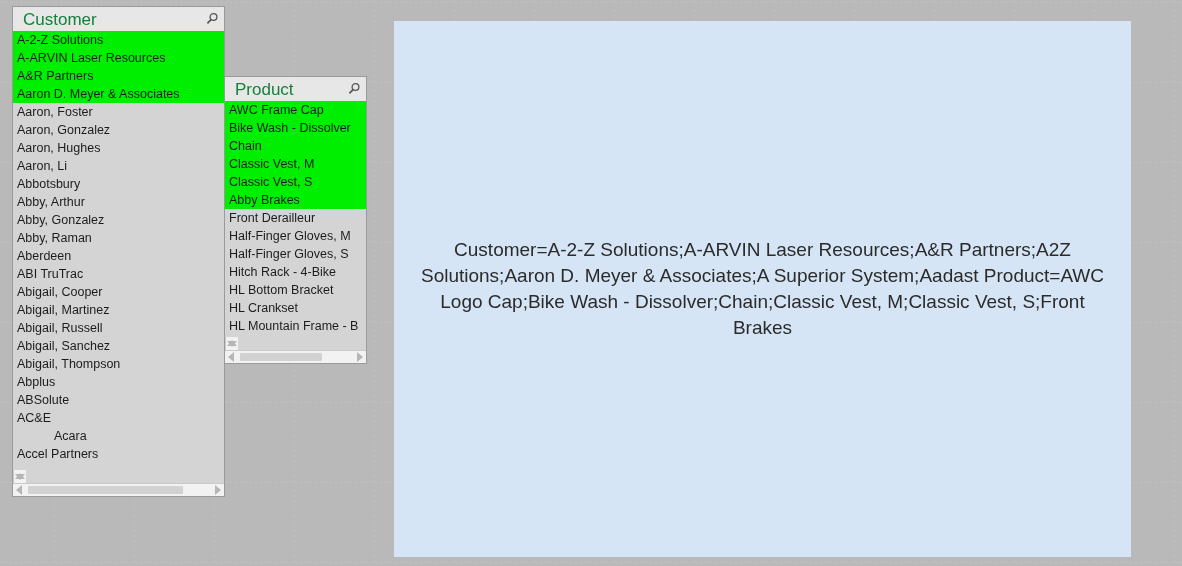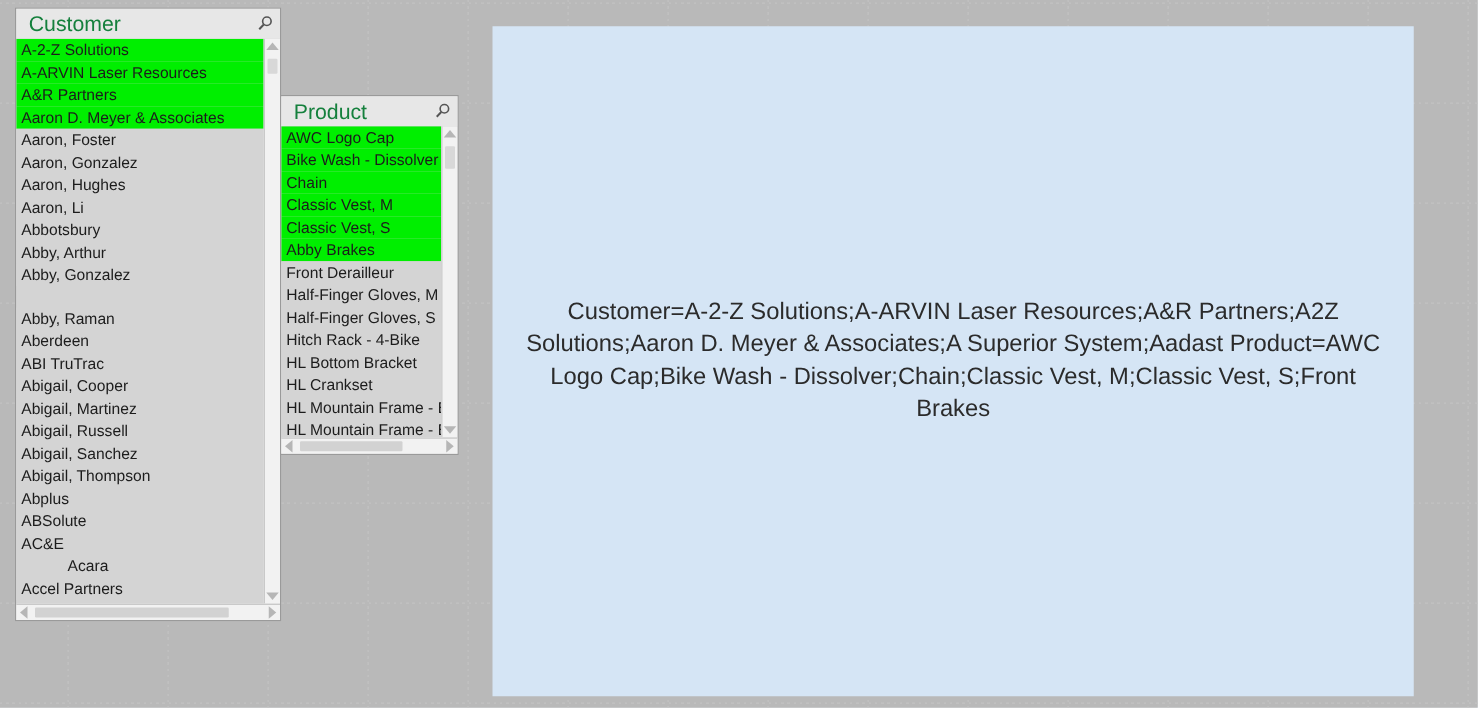--- a/index.html
+++ b/index.html
@@ -78,21 +78,21 @@
   }
   .search-icon {
     width: 16px;
     height: 16px;
     flex: 0 0 16px;
     display: block;
   }
   .lb-body {
     flex: 1;
     display: flex;
-    flex-direction: row;
+    flex-direction: column;
     overflow: hidden;
     background: #d4d4d4;
   }
   .lb-items {
     flex: 1;
     overflow: hidden;
     position: relative;
   }
   .lb-item {
     font-size: 12.5px;
@@ -236,21 +236,21 @@
         <div class="lb-item selected" style="height: 18px; line-height: 18px;">A-ARVIN Laser Resources</div>
         <div class="lb-item selected" style="height: 18px; line-height: 18px;">A&amp;R Partners</div>
         <div class="lb-item selected" style="height: 18px; line-height: 18px;">Aaron D. Meyer &amp; Associates</div>
         <div class="lb-item" style="height: 18px; line-height: 18px;">Aaron, Foster</div>
         <div class="lb-item" style="height: 18px; line-height: 18px;">Aaron, Gonzalez</div>
         <div class="lb-item" style="height: 18px; line-height: 18px;">Aaron, Hughes</div>
         <div class="lb-item" style="height: 18px; line-height: 18px;">Aaron, Li</div>
         <div class="lb-item" style="height: 18px; line-height: 18px;">Abbotsbury</div>
         <div class="lb-item" style="height: 18px; line-height: 18px;">Abby, Arthur</div>
         <div class="lb-item" style="height: 18px; line-height: 18px;">Abby, Gonzalez</div>
-        <div class="lb-item" style="height: 18px; line-height: 18px; margin-top: 17px;">Abby, Raman</div>
+        <div class="lb-item" style="height: 18px; line-height: 18px;">Abby, Raman</div>
         <div class="lb-item" style="height: 18px; line-height: 18px;">Aberdeen</div>
         <div class="lb-item" style="height: 18px; line-height: 18px;">ABI TruTrac</div>
         <div class="lb-item" style="height: 18px; line-height: 18px;">Abigail, Cooper</div>
         <div class="lb-item" style="height: 18px; line-height: 18px;">Abigail, Martinez</div>
         <div class="lb-item" style="height: 18px; line-height: 18px;">Abigail, Russell</div>
         <div class="lb-item" style="height: 18px; line-height: 18px;">Abigail, Sanchez</div>
         <div class="lb-item" style="height: 18px; line-height: 18px;">Abigail, Thompson</div>
         <div class="lb-item" style="height: 18px; line-height: 18px;">Abplus</div>
         <div class="lb-item" style="height: 18px; line-height: 18px;">ABSolute</div>
         <div class="lb-item" style="height: 18px; line-height: 18px;">AC&amp;E</div>
@@ -278,21 +278,21 @@
     <span class="search-icon">
       <svg viewBox="0 0 16 16" width="16" height="16">
         <circle cx="9.5" cy="6" r="3.4" fill="none" stroke="#555" stroke-width="1.3"></circle>
         <line x1="7.0" y1="8.6" x2="3.4" y2="12.4" stroke="#555" stroke-width="1.6"></line>
       </svg>
     </span>
   </div>
 
   <div class="lb-body">
     <div class="lb-items" id="product-items">
-        <div class="lb-item selected" style="height: 18px; line-height: 18px;">AWC Logo Cap</div>
+        <div class="lb-item selected" style="height: 18px; line-height: 18px;">AWC Frame Cap</div>
         <div class="lb-item selected" style="height: 18px; line-height: 18px;">Bike Wash - Dissolver</div>
         <div class="lb-item selected" style="height: 18px; line-height: 18px;">Chain</div>
         <div class="lb-item selected" style="height: 18px; line-height: 18px;">Classic Vest, M</div>
         <div class="lb-item selected" style="height: 18px; line-height: 18px;">Classic Vest, S</div>
         <div class="lb-item selected" style="height: 18px; line-height: 18px;">Abby Brakes</div>
         <div class="lb-item" style="height: 18px; line-height: 18px;">Front Derailleur</div>
         <div class="lb-item" style="height: 18px; line-height: 18px;">Half-Finger Gloves, M</div>
         <div class="lb-item" style="height: 18px; line-height: 18px;">Half-Finger Gloves, S</div>
         <div class="lb-item" style="height: 18px; line-height: 18px;">Hitch Rack - 4-Bike</div>
         <div class="lb-item" style="height: 18px; line-height: 18px;">HL Bottom Bracket</div>

